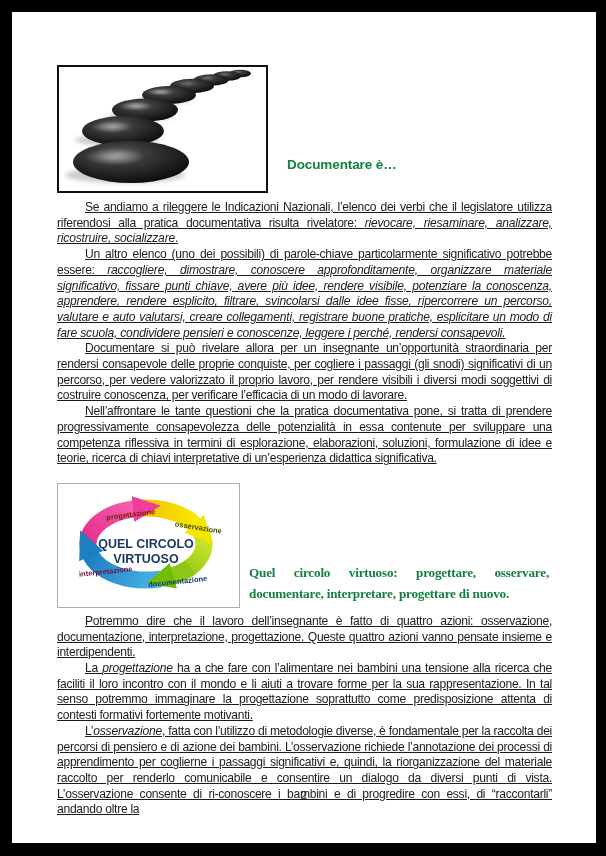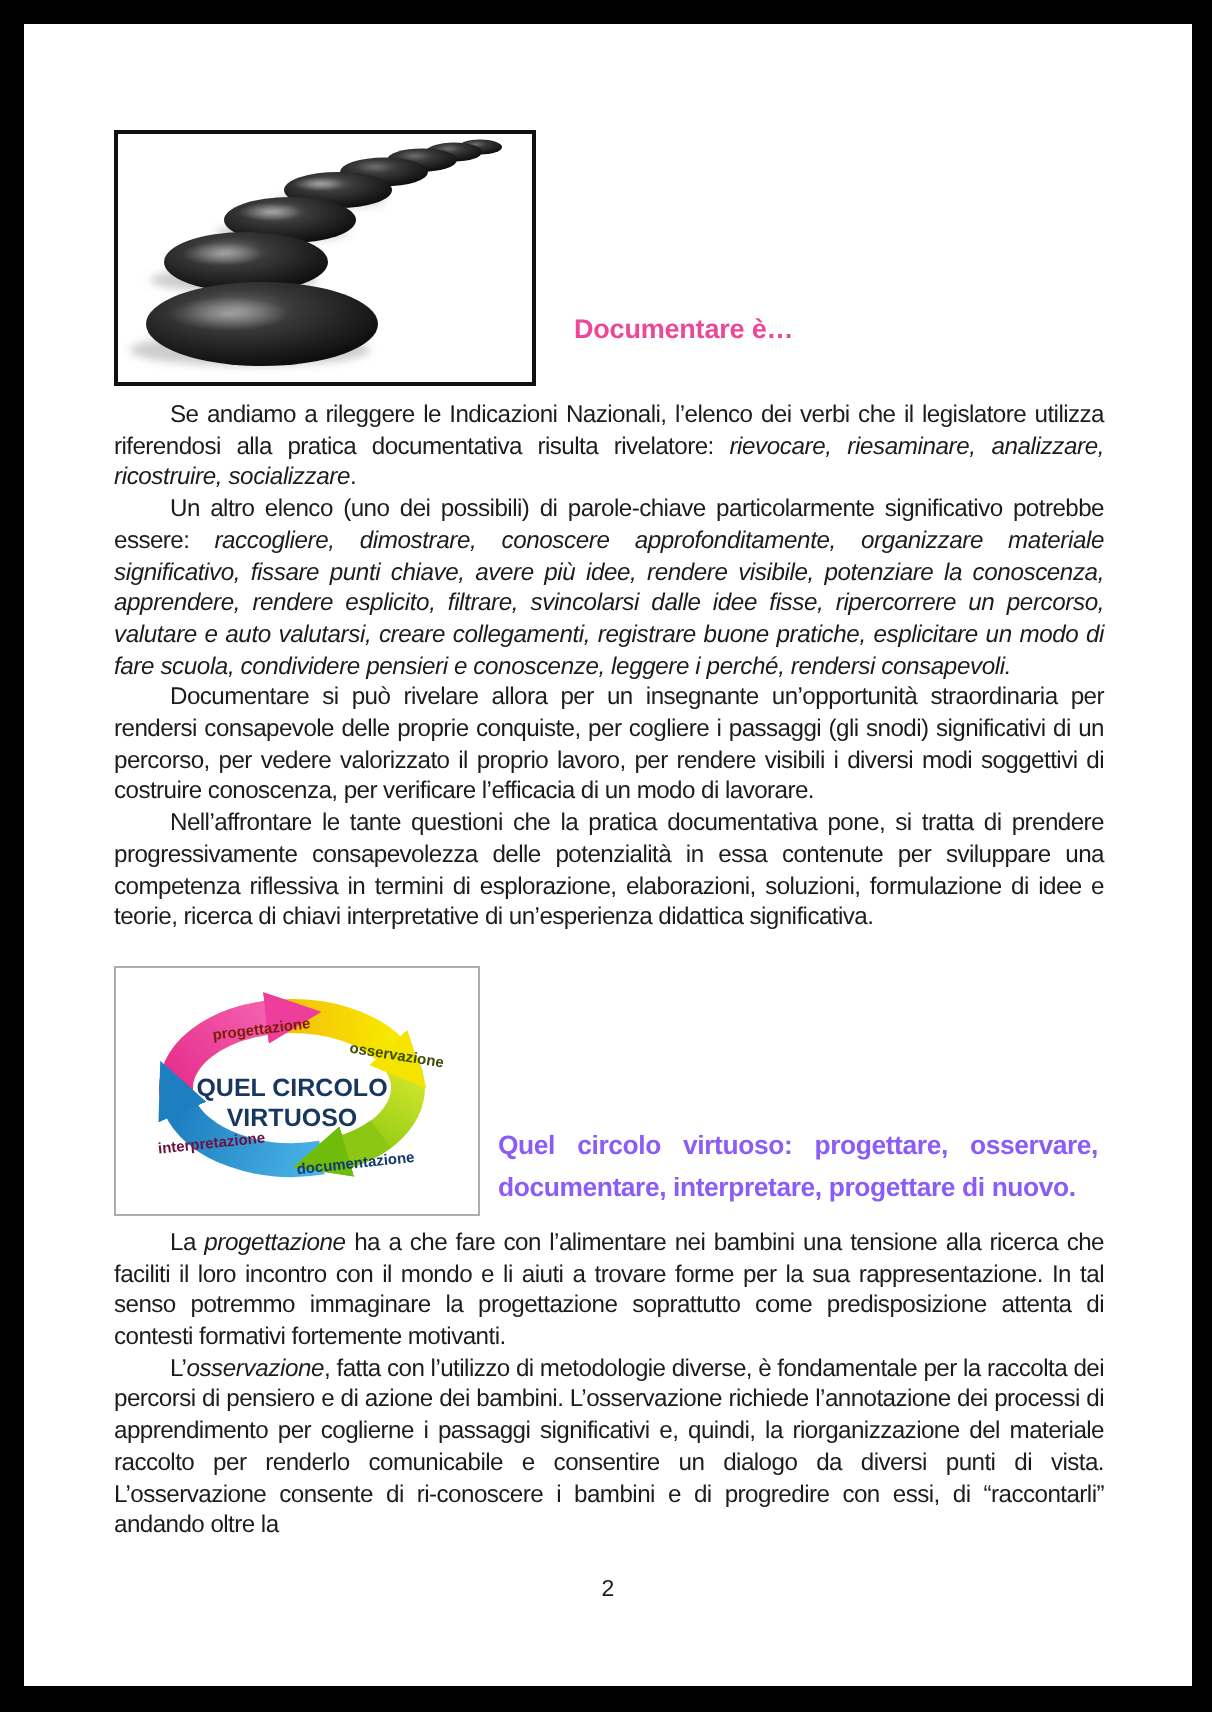--- a/index.html
+++ b/index.html
@@ -28,50 +28,52 @@
   }
   .stones-frame {
     flex: 0 0 auto;
     width: 207px; height: 124px;
     border: 2px solid #101010;
     background: #fff;
   }
   .h-documentare {
     font-size: 13.5px;
     font-weight: bold;
-    color: #ec4899;
+    color: #15803d;
     margin: 0 0 21px 19px;
     letter-spacing: -0.1px;
   }
   .body-text {
     margin-top: 7px;
     color: #1c1c1c;
     font-size: 12.1px;
     line-height: 15.7px;
     letter-spacing: -0.28px;
     text-align: justify;
+    text-decoration: underline;
   }
   .body-text p { margin: 0; text-indent: 28px; }
   .body-text i { letter-spacing: -0.2px; }
   .row2 { margin-top: 16px; }
   .diagram-frame {
     flex: 0 0 auto;
     width: 181px; height: 123px;
     border: 1px solid #aeaeae;
     background: #fff;
   }
   .h-circolo {
     width: 300px;
     font-size: 13.2px;
     font-weight: bold;
-    color: #8b5cf6;
+    color: #15803d;
     line-height: 21px;
     text-align: justify;
     letter-spacing: -0.2px;
     margin: 0 0 4px 9px;
+    font-family: Liberation Serif, serif;
   }
   .body-text.bottom { margin-top: 6px; }
   .page-number {
     position: absolute;
     left: 0; right: 0;
     bottom: 42px;
     text-align: center;
     font-size: 11.5px;
     color: #1c1c1c;
   }
@@ -184,19 +186,20 @@
           <g font-weight="bold" font-size="12.5" fill="#17375E" text-anchor="middle" font-family="Liberation Sans, DejaVu Sans, sans-serif">
             <text x="88" y="64">QUEL CIRCOLO</text>
             <text x="88" y="79">VIRTUOSO</text>
           </g>
         </svg>
       </div>
       <h2 class="h-circolo">Quel circolo virtuoso: progettare, osservare, documentare, interpretare, progettare di nuovo.</h2>
     </div>
 
     <div class="body-text bottom">
+      <p><span>Potremmo dire che il lavoro dell’insegnante è fatto di quattro azioni: osservazione, documentazione, interpretazione, progettazione. Queste quattro azioni vanno pensate insieme e interdipendenti.</span></p>
       <p><span>La </span><i>progettazione</i><span> ha a che fare con l’alimentare nei bambini una tensione alla ricerca che faciliti il loro incontro con il mondo e li aiuti a trovare forme per la sua rappresentazione. In tal senso potremmo immaginare la progettazione soprattutto come predisposizione attenta di contesti formativi fortemente motivanti.</span></p>
       <p><span>L’</span><i>osservazione</i><span>, fatta con l’utilizzo di metodologie diverse, è fondamentale per la raccolta dei percorsi di pensiero e di azione dei bambini. L’osservazione richiede l’annotazione dei processi di apprendimento per coglierne i passaggi significativi e, quindi, la riorganizzazione del materiale raccolto per renderlo comunicabile e consentire un dialogo da diversi punti di vista. L’osservazione consente di ri-conoscere i bambini e di progredire con essi, di “raccontarli” andando oltre la</span></p>
     </div>
 
     <div class="page-number">2</div>
   </div>
 </div>
 
 </body></html>

